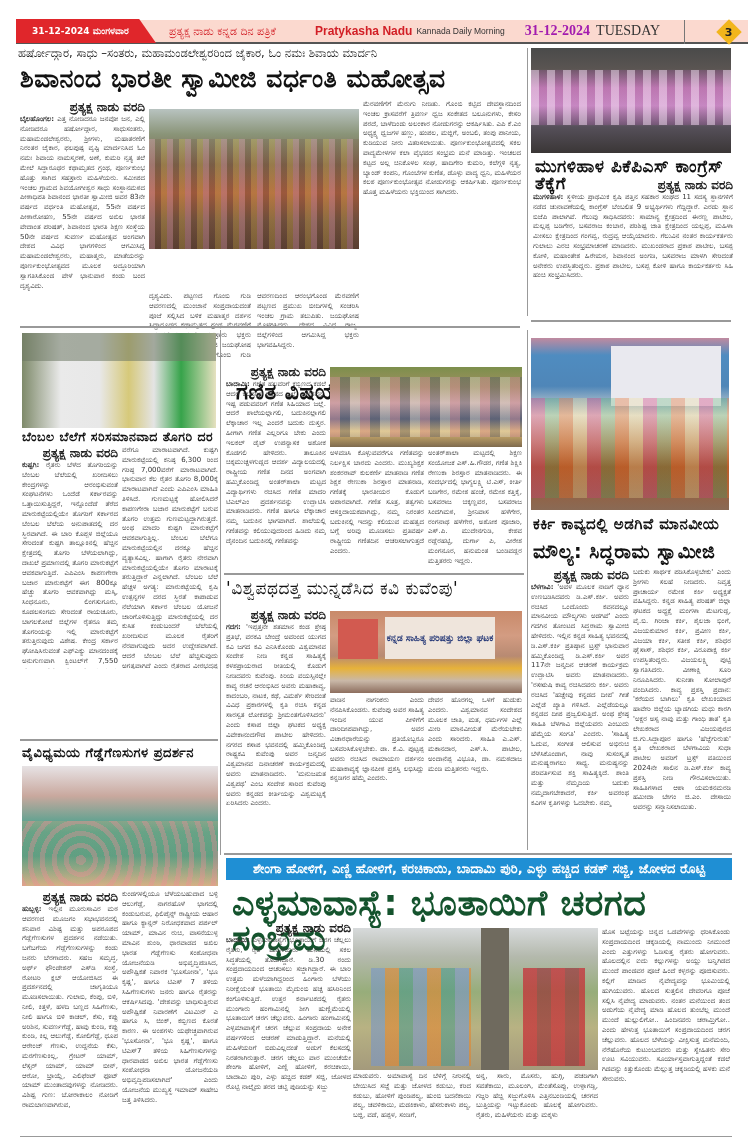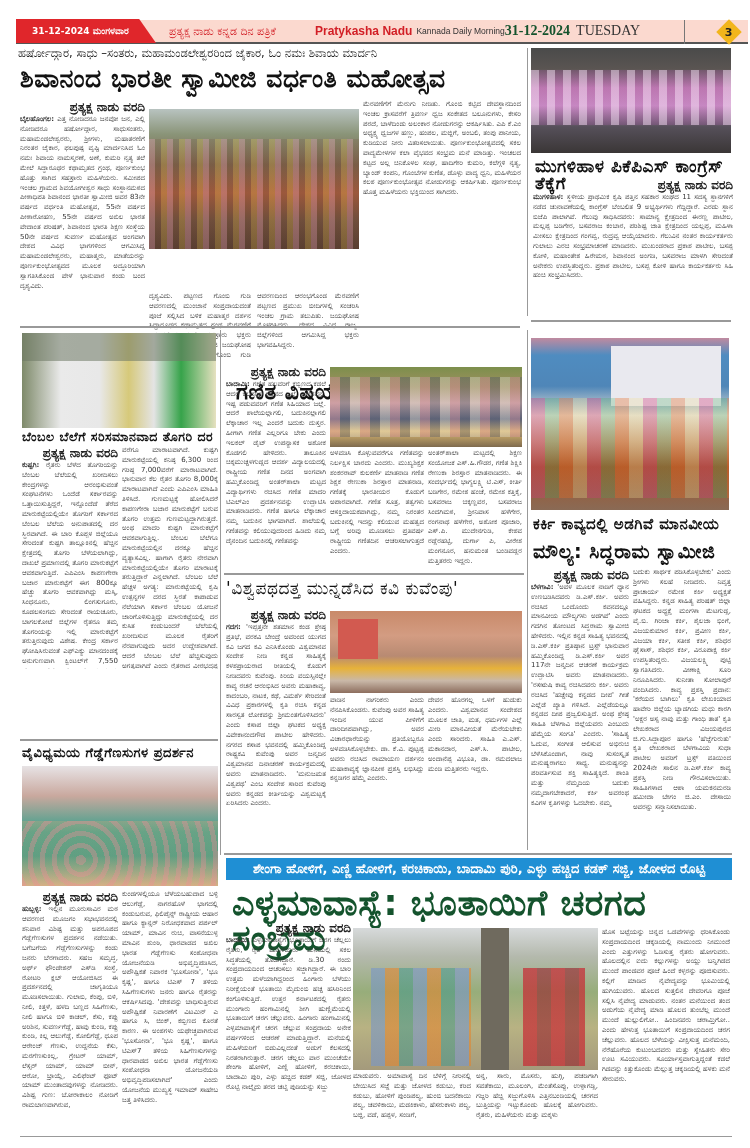--- a/index.html
+++ b/index.html
@@ -5,21 +5,21 @@
   * { box-sizing: border-box; margin: 0; padding: 0; }
   html, body { width: 750px; height: 1148px; background: #ffffff; overflow: hidden; }
   body { font-family: "DejaVu Sans", sans-serif; color: #222; position: relative; }
 
   
   .masthead { position: absolute; left: 16px; top: 20px; width: 732px; height: 24px; background: #fbd9cf; border-bottom: 2px solid #555; display: flex; align-items: center; }
   .mh-date-box { background: #e0262b; color: #fff; height: 24px; display: flex; align-items: center; padding: 0 10px 0 16px; font-size: 9px; font-weight: bold; clip-path: polygon(0 0, 88% 0, 100% 100%, 0 100%); width: 140px; }
   .mh-kn { color: #d21f26; font-size: 11px; margin-left: 13px; width: 128px; }
   .mh-en { color: #d21f26; font-size: 12px; font-weight: bold; font-family: "Liberation Sans", sans-serif; margin-left: 18px; }
   .mh-en-sub { color: #333; font-size: 8.5px; font-family: "Liberation Sans", sans-serif; margin-left: 4px; }
-  .mh-date2 { color: #14532d; font-family: "Liberation Serif", serif; font-size: 14px; font-weight: bold; margin-left: 0; text-align: center; }
+  .mh-date2 { color: #a21caf; font-family: "Liberation Serif", serif; font-size: 14px; font-weight: bold; margin-left: 20px; text-align: center; }
   .mh-day { color: #333; font-family: "Liberation Serif", serif; font-size: 14px; margin-left: 6px; }
   .mh-sep { position: absolute; left: 668px; top: 0; width: 1px; height: 24px; background: #777; }
   .mh-page { position: absolute; left: 704px; top: 3px; width: 18px; height: 18px; background: #f2b51b; transform: rotate(45deg); display: flex; align-items: center; justify-content: center; }
   .mh-page span { transform: rotate(-45deg); font-size: 11px; font-weight: bold; color: #222; }
 
   .kicker { position: absolute; font-size: 12px; color: #222; }
   .headline { position: absolute; font-weight: bold; color: #111; letter-spacing: 0.5px; line-height: 1; }
   .byline { font-size: 12px; font-weight: bold; text-align: right; color: #222; display: block; margin-bottom: 1px; }
   .body-text { font-size: 7px; line-height: 9.8px; color: #333; text-align: justify; }
   .col { position: absolute; overflow: hidden; }
@@ -122,27 +122,28 @@
 <div class="col" style="left:633px;top:568px;width:98px;height:282px;">
   <div class="body-text">ಬದುಕು ಸಾರ್ಥಕ ಪಡಿಸಿಕೊಳ್ಳಬೇಕು' ಎಂದು ಶ್ರೀಗಳು ಸಲಹೆ ನೀಡಿದರು. ನಿವೃತ್ತ ಪ್ರಾಚಾರ್ಯ ರಮೇಶ ಕರ್ಕಿ ಅಧ್ಯಕ್ಷತೆ ವಹಿಸಿದ್ದರು. ಕನ್ನಡ ಸಾಹಿತ್ಯ ಪರಿಷತ್ ಜಿಲ್ಲಾ ಘಟಕದ ಅಧ್ಯಕ್ಷೆ ಮಂಗಳಾ ಮೆಟಗುಡ್ಡ, ವೈ.ಬಿ. ಗಿರಿಜಾ ಕರ್ಕಿ, ಶೈಲಜಾ ಭಿಂಗೆ, ವಿಜಯಕುಮಾರ ಕರ್ಕಿ, ಪ್ರವೀಣ ಕರ್ಕಿ, ವಿಜಯಾ ಕರ್ಕಿ, ಸತೀಶ ಕರ್ಕಿ, ಶಶಿಧರ ಘೈಸಾಸ್, ಶಶಿಧರ ಕರ್ಕಿ, ವಿರೂಪಾಕ್ಷ ಕರ್ಕಿ ಉಪಸ್ಥಿತರಿದ್ದರು. ವಿಜಯಲಕ್ಷ್ಮಿ ಪುಟ್ಟಿ ಸ್ವಾಗತಿಸಿದರು. ವೀಣಾಕ್ಷಿ ಸೂರಿ ನಿರೂಪಿಸಿದರು. ಸುನೀತಾ ಸೋಲಾಪುರೆ ವಂದಿಸಿದರು. ಕಾವ್ಯ ಪ್ರಶಸ್ತಿ ಪ್ರದಾನ: 'ಕರೆಯದ ಬಾಗಿಲು' ಕೃತಿ ಲೇಖಕಿಯಾದ ಹಾವೇರಿ ಜಿಲ್ಲೆಯ ಬ್ಯಾಡಗಿಯ ಮಧು ಕಾರಗಿ 'ಅಕ್ಷರ ಅಸ್ಸ ನಾವು ಮತ್ತು ಗಾಂಧಿ ತಾತ' ಕೃತಿ ಲೇಖಕರಾದ ವಿಜಯಪುರದ ಜಿ.ಗು.ಸಿದ್ದಾಪೂರ ಹಾಗೂ 'ಹೆಜ್ಜೆಗುರುತು' ಕೃತಿ ಲೇಖಕರಾದ ಬೆಳಗಾವಿಯ ಸುಧಾ ಪಾಟೀಲ ಅವರಿಗೆ ಟ್ರಸ್ಟ್ ವತಿಯಿಂದ 2024ನೇ ಸಾಲಿನ ಡಿ.ಎಸ್.ಕರ್ಕಿ ಕಾವ್ಯ ಪ್ರಶಸ್ತಿ ನೀಡಿ ಗೌರವಿಸಲಾಯಿತು. ಸಾಹಿತಿಗಳಾದ ಆಶಾ ಯಮಕನಮರಡಿ ಹಮೀದಾ ಬೇಗಂ ಜಿ.ಎಂ. ದೇಸಾಯಿ ಅವರನ್ನು ಸನ್ಮಾನಿಸಲಾಯಿತು.</div>
 </div>
 
 <div class="headline" style="left:226px;top:580px;width:298px;font-size:17px;font-weight:normal;">'ವಿಶ್ವಪಥದತ್ತ ಮುನ್ನಡೆಸಿದ ಕವಿ ಕುವೆಂಪು'</div>
 <div class="col" style="left:226px;top:608px;width:100px;height:242px;">
   <span class="byline">ಪ್ರತ್ಯಕ್ಷ ನಾಡು ವರದಿ</span>
   <div class="body-text"><b>ಗದಗ:</b> <span>'ಇಪ್ಪತ್ತನೇ ಶತಮಾನ ಕಂಡ ಶ್ರೇಷ್ಠ ಪ್ರತಿಭೆ, ವರಕವಿ ಬೇಂದ್ರೆ ಅವರಿಂದ ಯುಗದ ಕವಿ ಜಗದ ಕವಿ ಎನಿಸಿಕೊಂಡು ವಿಶ್ವಮಾನವ ಸಂದೇಶ ನೀಡಿ ಕನ್ನಡ ಸಾಹಿತ್ಯಕ್ಕೆ ಕಳಶಪ್ರಾಯರಾದ ರೀತಿಯಲ್ಲಿ ಕೊಡುಗೆ ನೀಡಿದವರು ಕುವೆಂಪು. ಕಿರಿಯ ವಯಸ್ಸಿನಲ್ಲೇ ಕಾವ್ಯ ರಚನೆ ಆರಂಭಿಸಿದ ಅವರು ಮಹಾಕಾವ್ಯ, ಕಾದಂಬರಿ, ನಾಟಕ, ಕಥೆ, ವಿಮರ್ಶೆ ಸೇರಿದಂತೆ ವಿವಿಧ ಪ್ರಕಾರಗಳಲ್ಲಿ ಕೃತಿ ರಚಿಸಿ ಕನ್ನಡ ಸಾರಸ್ವತ ಲೋಕವನ್ನು ಶ್ರೀಮಂತಗೊಳಿಸಿದರು' ಎಂದು ಕಸಾಪ ಜಿಲ್ಲಾ ಘಟಕದ ಅಧ್ಯಕ್ಷ ವಿವೇಕಾನಂದಗೌಡ ಪಾಟೀಲ ಹೇಳಿದರು. ನಗರದ ಕಸಾಪ ಭವನದಲ್ಲಿ ಹಮ್ಮಿಕೊಂಡಿದ್ದ ರಾಷ್ಟ್ರಕವಿ ಕುವೆಂಪು ಅವರ ಜನ್ಮದಿನ ವಿಶ್ವಮಾನವ ದಿನಾಚರಣೆ ಕಾರ್ಯಕ್ರಮದಲ್ಲಿ ಅವರು ಮಾತನಾಡಿದರು. 'ಮನುಜಮತ ವಿಶ್ವಪಥ' ಎಂಬ ಸಂದೇಶ ಸಾರಿದ ಕುವೆಂಪು ಅವರು ಕನ್ನಡದ ಕೀರ್ತಿಯನ್ನು ವಿಶ್ವಮಟ್ಟಕ್ಕೆ ಏರಿಸಿದರು ಎಂದರು.</span></div>
 </div>
 <div class="photo" style="left:330px;top:611px;width:192px;height:82px;background:linear-gradient(180deg,#c98a6a 0%,#d39c82 30%,#b88a72 55%,#e7b23a 70%,#c9b8a8 85%,#8d6e5e 100%);">
+  <div style="position:absolute;left:55px;top:6px;width:110px;height:42px;background:#efe5dc;display:flex;align-items:center;justify-content:center;font-size:9px;font-weight:bold;color:#2b3d7a;text-align:center;">ಕನ್ನಡ ಸಾಹಿತ್ಯ ಪರಿಷತ್ತು ಜಿಲ್ಲಾ ಘಟಕ</div>
   <div style="position:absolute;left:8px;top:8px;width:40px;height:40px;background:#d25a50;"></div>
 </div>
 <div class="col" style="left:330px;top:696px;width:94px;height:154px;">
-  <div class="body-text">ವಾಡಿನ ನಾಗರಿಕರು ಎಂದು ನೆನಪಿಸಿಕೊಂಡರು. ಕುವೆಂಪು ಅವರ ಸಾಹಿತ್ಯ ಇಂದಿನ ಯುವ ಪೀಳಿಗೆಗೆ ದಾರಿದೀಪವಾಗಿದ್ದು, ಅವರ ವಿಚಾರಧಾರೆಯನ್ನು ಪ್ರತಿಯೊಬ್ಬರೂ ಅಳವಡಿಸಿಕೊಳ್ಳಬೇಕು. ಡಾ. ಕೆ.ವಿ. ಪುಟ್ಟಪ್ಪ ಅವರು ರಚಿಸಿದ ರಾಮಾಯಣ ದರ್ಶನಂ ಮಹಾಕಾವ್ಯಕ್ಕೆ ಜ್ಞಾನಪೀಠ ಪ್ರಶಸ್ತಿ ಲಭಿಸಿದ್ದು ಕನ್ನಡಿಗರ ಹೆಮ್ಮೆ ಎಂದರು.</div>
+  <div class="body-text">ವಾಡಿನ ನಾಗರಿಕರು ಎಂದು ನೆನಪಿಸಿಕೊಂಡರು. ಕುವೆಂಪು ಅವರ ಸಾಹಿತ್ಯ ಇಂದಿನ ಯುವ ಪೀಳಿಗೆಗೆ ದಾರಿದೀಪವಾಗಿದ್ದು, ಅವರ ವಿಚಾರಧಾರೆಯನ್ನು ಪ್ರತಿಯೊಬ್ಬರೂ ಬಸವರಿಸಿಕೊಳ್ಳಬೇಕು. ಡಾ. ಕೆ.ವಿ. ಪುಟ್ಟಪ್ಪ ಅವರು ರಚಿಸಿದ ರಾಮಾಯಣ ದರ್ಶನಂ ಮಹಾಕಾವ್ಯಕ್ಕೆ ಜ್ಞಾನಪೀಠ ಪ್ರಶಸ್ತಿ ಲಭಿಸಿದ್ದು ಕನ್ನಡಿಗರ ಹೆಮ್ಮೆ ಎಂದರು.</div>
 </div>
 <div class="col" style="left:428px;top:696px;width:94px;height:154px;">
-  <div class="body-text">ದೇವರ ಹೊರಗಲ್ಲ ಒಳಗೆ ಹುಡುಕು ಎಂದರು. ವಿಶ್ವಮಾನವ ಸಂದೇಶದ ಮೂಲಕ ಜಾತಿ, ಮತ, ಧರ್ಮಗಳ ಎಲ್ಲೆ ಮೀರಿ ಮಾನವೀಯತೆ ಮೆರೆಯಬೇಕು ಎಂದು ಸಾರಿದರು. ಸಾಹಿತಿ ಎ.ಎಸ್. ಮಕಾನದಾರ, ಎಸ್.ಸಿ. ಪಾಟೀಲ, ಅಂದಾನೆಪ್ಪ ವಿಭೂತಿ, ಡಾ. ರಮದಲಾಜ ಮಂಡಿ ಮತ್ತಿತರರು ಇದ್ದರು.</div>
+  <div class="body-text">ದೇವರ ಹೊರಗಲ್ಲ ಒಳಗೆ ಹುಡುಕು ಎಂದರು. ವಿಶ್ವಮಾನವ ಸಂದೇಶದ ಮೂಲಕ ಜಾತಿ, ಮತ, ಧರ್ಮಗಳ ಎಲ್ಲೆ ಮೀರಿ ಮಾನವೀಯತೆ ಮೆರೆಯಬೇಕು ಎಂದು ಸಾರಿದರು. ಸಾಹಿತಿ ಎ.ಎಸ್. ಮಕಾನದಾರ, ಎಸ್.ಸಿ. ಪಾಟೀಲ, ಅಂದಾನೆಪ್ಪ ವಿಭೂತಿ, ಡಾ. ನಮಠದಾಜ ಮಂಡಿ ಮತ್ತಿತರರು ಇದ್ದರು.</div>
 </div>
 
 <div class="rule-h" style="left:20px;top:739px;width:198px;"></div>
 <div class="headline" style="left:22px;top:746px;width:198px;font-size:13px;">ವೈವಿಧ್ಯಮಯ ಗೆಡ್ಡೆಗೆಣಸುಗಳ ಪ್ರದರ್ಶನ</div>
 <div class="photo" style="left:22px;top:766px;width:196px;height:120px;background:linear-gradient(180deg,#e7e3e5 0%,#c9a89e 25%,#3aa08c 55%,#2f9a86 75%,#d8b38c 100%);">
   <div style="position:absolute;left:0;top:55px;width:100%;height:65px;background:repeating-radial-gradient(circle at 30% 60%,rgba(230,150,140,.55) 0 5px,rgba(210,170,120,.3) 5px 12px);"></div>
 </div>
 <div class="col" style="left:22px;top:890px;width:96px;height:245px;">
   <span class="byline">ಪ್ರತ್ಯಕ್ಷ ನಾಡು ವರದಿ</span>
   <div class="body-text"><b>ಹುಬ್ಬಳ್ಳಿ:</b> <span>ಇಲ್ಲಿನ ಮೂರುಸಾವಿರ ಮಠ ಆವರಣದ ಮೂಜಗಂ ಸಭಾಭವನದಲ್ಲಿ ಶನಿವಾರ ವಿಶಿಷ್ಟ ಮತ್ತು ಅಪರೂಪದ ಗೆಡ್ಡೆಗೆಣಸುಗಳ ಪ್ರದರ್ಶನ ನಡೆಯಿತು. ಬಗೆಬಗೆಯ ಗೆಡ್ಡೆಗೆಣಸುಗಳನ್ನು ಕಂಡು ಜನರು ಬೆರಗಾದರು. ಸಹಜ ಸಮೃದ್ಧ, ಅರ್ಥ್ ಫೌಂಡೇಶನ್ ಎಸ್‌ಡಿ ಸಂಸ್ಥೆ, ರೋಟರಿ ಕ್ಲಬ್ ಆಯೋಜಿಸಿದ ಈ ಪ್ರದರ್ಶನದಲ್ಲಿ ಜಾಗೃತಿಯೂ ಮೂಡಿಸಲಾಯಿತು. ಗುಲಾಬಿ, ಕೆಂಪು, ಬಿಳಿ, ನೀಲಿ, ಕಿತ್ತಳೆ, ಹಳದಿ ಬಣ್ಣದ ಸಿಹಿಗೆಣಸು, ನೀಲಿ ಹಾಗೂ ಬಿಳಿ ಕಾಚಲ್, ಕೆಸು, ಕಪ್ಪು ಅರಿಶಿನ, ಸುವರ್ಣಗೆಡ್ಡೆ, ಹಾವು ಕುಂಡಿ, ಕಪ್ಪು ಕುಂಡಿ, ಕಿಲ್ಲ ಆಲುಗೆಡ್ಡೆ, ಕೋಲಿಗೆಡ್ಡೆ, ಧೂಪ ಆರೇಂಜ್ ಗೆಣಸು, ಉದ್ದನೆಯ ಕೆಸು, ಮರಗೆಣಸುಕಿಲ್ಲ, ಗ್ರೇಟರ್ ಯಾಮ್, ಲೆಸ್ಸರ್ ಯಾಮ್, ಯಾಮ್ ಬೀನ್, ಆರೋ, ಬ್ರಾಯ್ಲೆ, ಎಲಿಫೆಂಟ್ ಫೂಟ್ ಯಾಮ್ ಮುಂತಾದವುಗಳನ್ನು ನೋಡಿದರು. ವಿಶಿಷ್ಟ ಗುಣ: ಬೋರಾಕಾಲಂ ನೋಡಿಗೆ ರಾಮಬಾಣವಾಗಿರುವ,</span></div>

